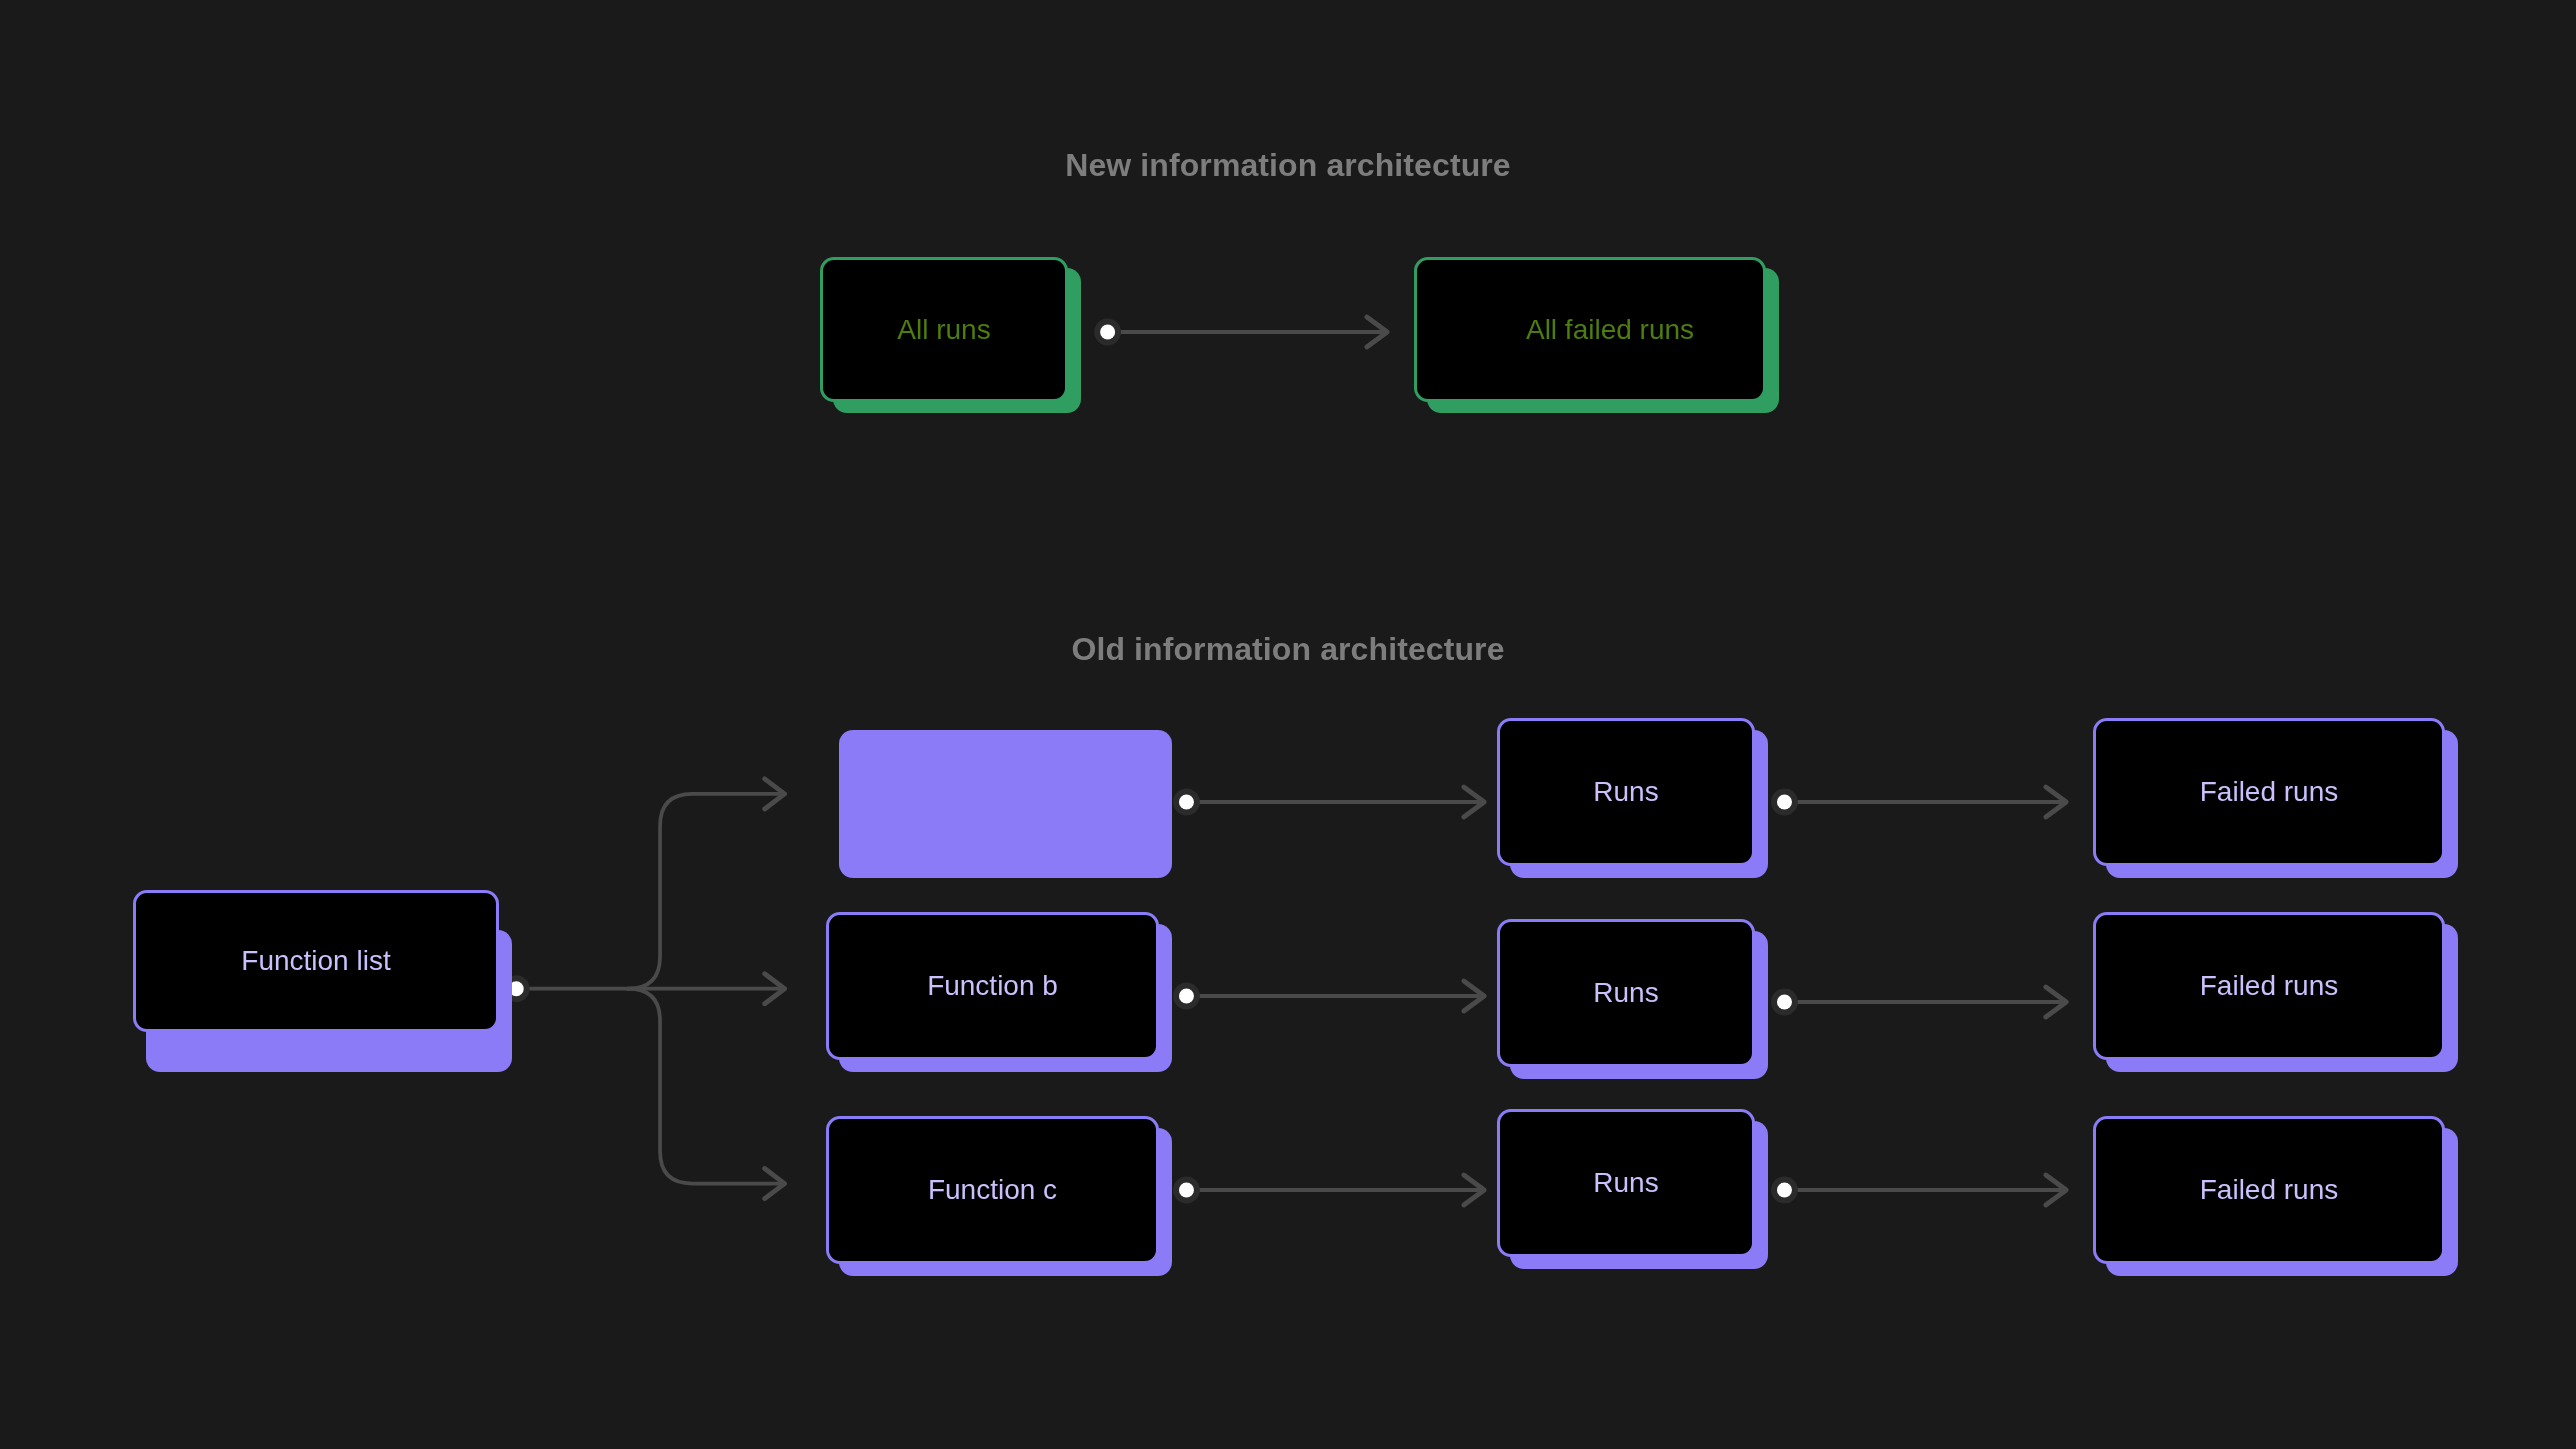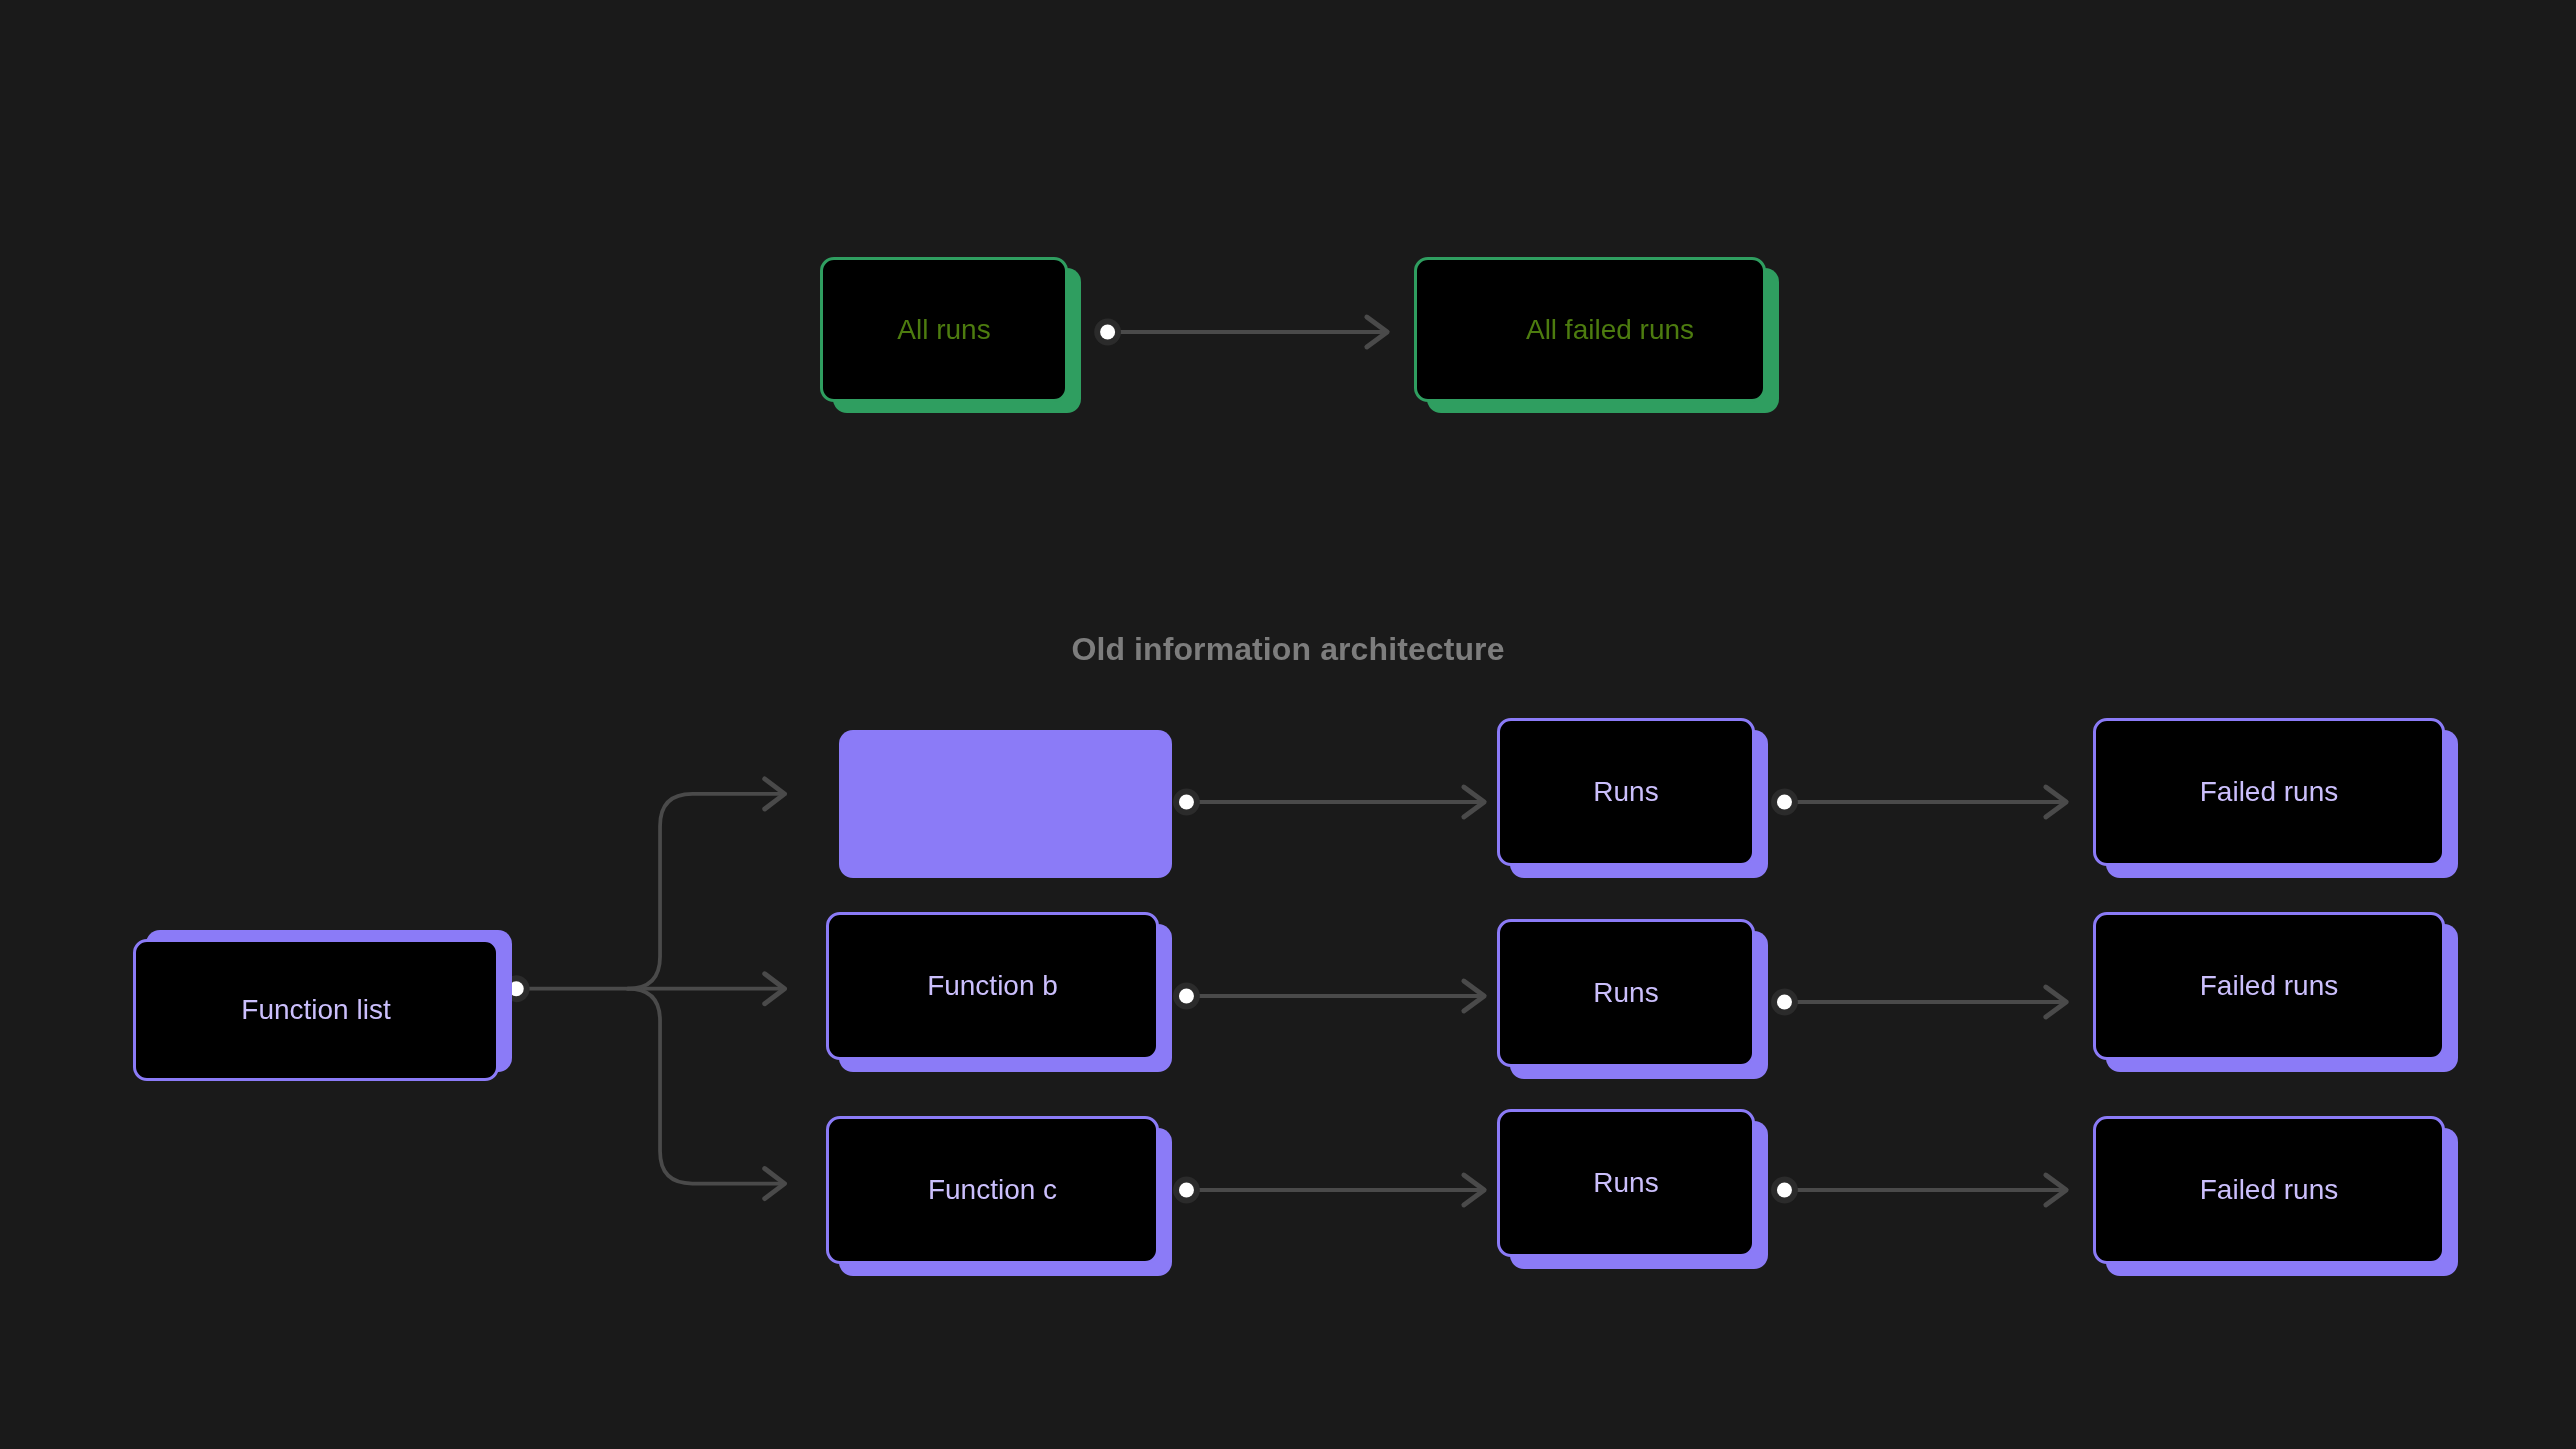--- a/index.html
+++ b/index.html
@@ -93,20 +93,21 @@
     stroke-linejoin: round;
   }
   .conn-dot-ring { fill: #2b2b2b; }
   .conn-dot      { fill: #ffffff; }
 </style>
 </head>
 <body>
 
 <div id="canvas">
 
+  <div class="section-title" id="title-new">New information architecture</div>
 
   <div class="node-shadow green" style="left:833px; top:268px; width:248px; height:145px;"></div>
   <div class="node green" style="left:820px; top:257px; width:248px; height:145px;">
     <span class="node-label">All runs</span>
   </div>
 
   <div class="node-shadow green" style="left:1427px; top:268px; width:352px; height:145px;"></div>
   <div class="node green" style="left:1414px; top:257px; width:352px; height:145px;padding-left:40px;">
     <span class="node-label">All failed runs</span>
   </div>
@@ -114,21 +115,21 @@
   <svg class="connector" style="left:1084px; top:305px; width:322px; height:54px;" viewBox="0 0 600 100">
     <path class="conn-line" d="M 44 50 L 560 50"></path>
     <path class="conn-head" d="M 527 22 L 565 50 L 527 78"></path>
     <circle class="conn-dot-ring" cx="44" cy="50" r="25"></circle>
     <circle class="conn-dot" cx="44" cy="50" r="14"></circle>
   </svg>
 
   <div class="section-title" id="title-old">Old information architecture</div>
 
   <div class="node-shadow purple" style="left:146px; top:930px; width:366px; height:142px;"></div>
-  <div class="node purple" style="left:133px; top:939px; width:366px; height:142px;">
+  <div class="node purple" style="left:133px; top:890px; width:366px; height:142px;">
     <span class="node-label">Function list</span>
   </div>
 
   <svg class="connector" style="left:499px; top:751px; width:306px; height:483px;" viewBox="0 0 570 900">
 
     <path class="conn-line" d="M 32 443 L 240 443"></path>
 
     <path class="conn-line" d="M 240 443 Q 300 443 300 383 L 300 140 Q 300 80 360 80 L 525 80"></path>
 
     <path class="conn-line" d="M 240 443 L 525 443"></path>

